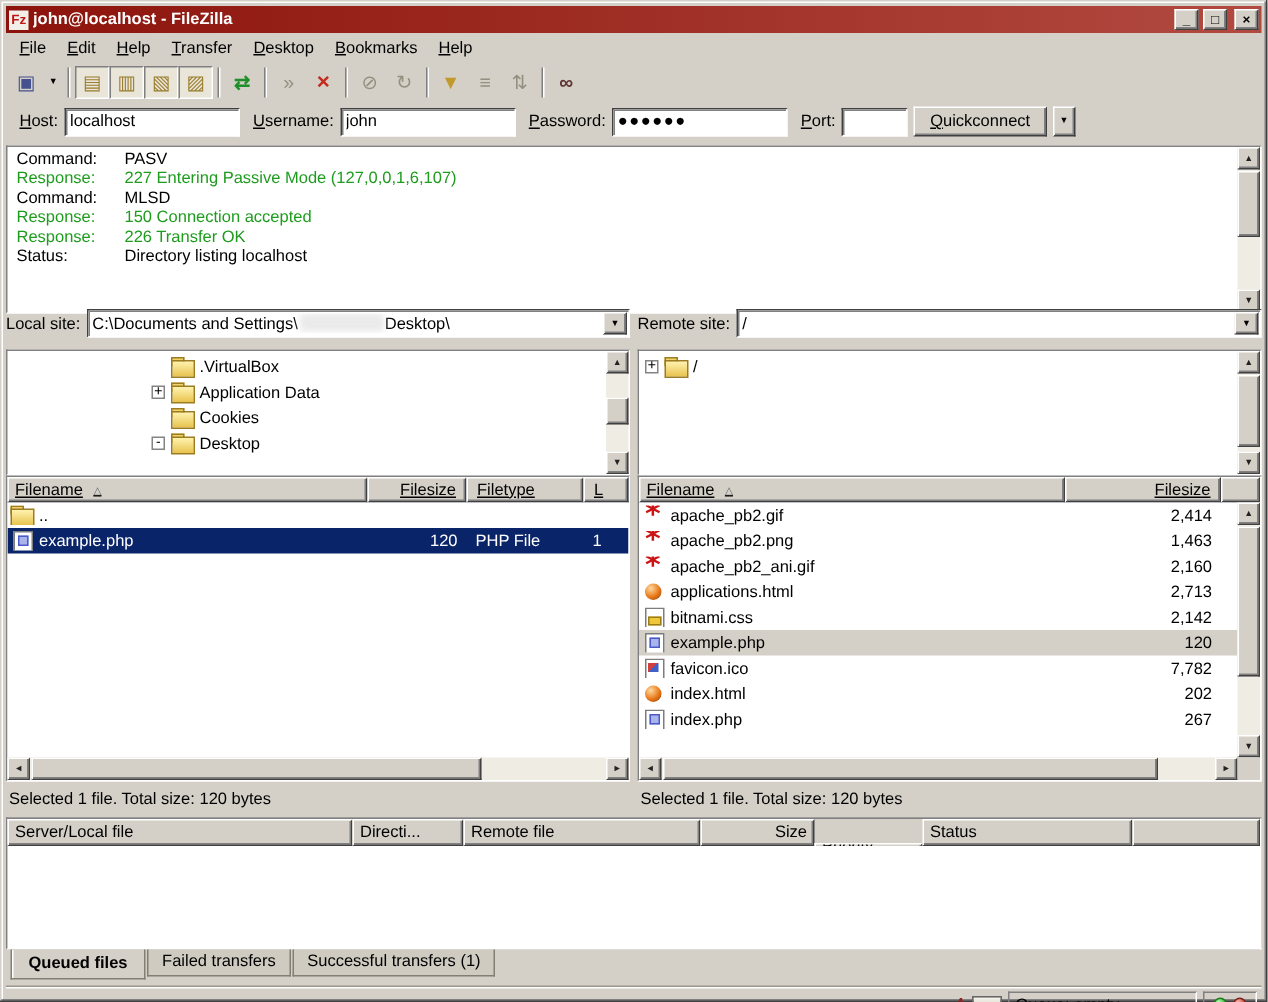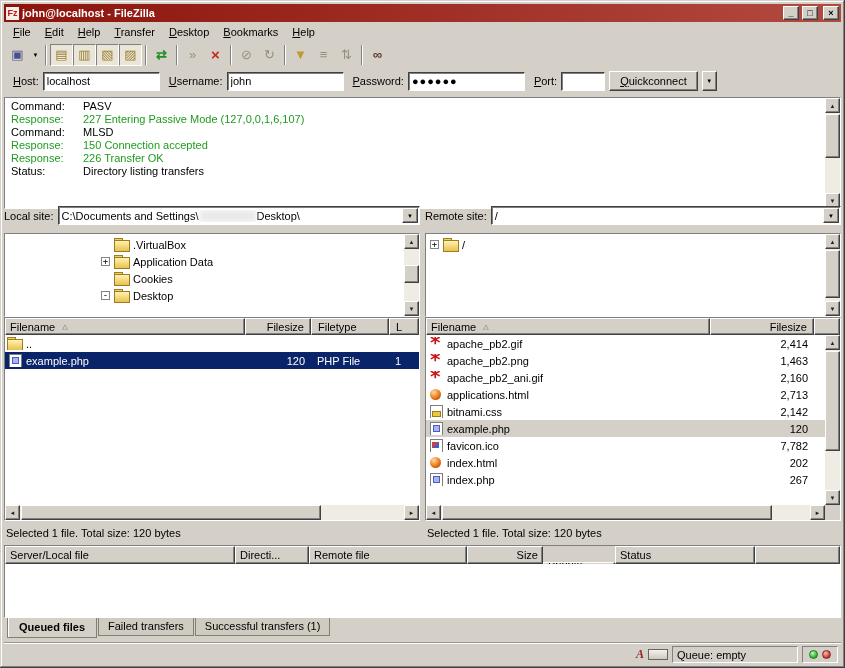--- a/index.html
+++ b/index.html
@@ -90,21 +90,21 @@
   .expander { width: 9px; height: 9px; flex: none; border: 1px solid #848484; background: #fff;
     font: 9px/7px "DejaVu Sans Mono", monospace; text-align: center; margin-right: 4px; }
   .expander.hiddenbox { visibility: hidden; }
   .ico-folder { width: 15px; height: 13px; position: relative; flex: none; margin-right: 4px; }
   .ico-folder::before { content: ""; position: absolute; left: 0; top: 0; width: 7px; height: 4px; background: #efd268; border: 1px solid #9c7c22; }
   .ico-folder::after { content: ""; position: absolute; left: 0; top: 2px; width: 14px; height: 10px;
     background: linear-gradient(#fff3b0, #e8c24e); border: 1px solid #9c7c22; }
   
   .lists { height: 225px; flex: none; display: flex; }
   .listwrap { height: 204px; flex: none; background: #fff; display: flex; flex-direction: column; }
-  .lheader { height: 17px; flex: none; display: flex; background: #3b82f6; }
+  .lheader { height: 17px; flex: none; display: flex; background: #3b82f6; text-decoration: underline; }
   .hcol { padding: 1px 4px; display: flex; align-items: center; overflow: hidden; white-space: nowrap; }
   .hcol.right { justify-content: flex-end; }
   .sort { font-size: 7px; color: #6a6a6a; margin-left: 7px; }
   .lbody { flex: 1; display: flex; overflow: hidden; background: #fff; }
   .rows { flex: 1; overflow: hidden; }
   .frow { height: 17px; display: flex; align-items: center; white-space: nowrap; }
   .frow.sel { background: #0a246a; color: #fff; }
   .frow.sel-inactive { background: #d4d0c8; }
   .c-name { display: flex; align-items: center; padding-left: 2px; overflow: hidden; }
   .lc-name { width: 240px; } .lc-size { width: 66px; text-align: right; padding-right: 6px; }
@@ -115,21 +115,21 @@
   
   .fi { display: inline-block; width: 14px; height: 13px; position: relative; flex: none; margin: 0 4px 0 1px; }
   .fi-doc::before { content: ""; position: absolute; left: 1px; top: 0; width: 11px; height: 13px; background: #fff; border: 1px solid #7d7d7d; }
   .fi-php::after { content: ""; position: absolute; left: 4px; top: 3px; width: 5px; height: 5px; border: 1px solid #4a5ac8; background: #aab4ec; }
   .fi-css::after { content: ""; position: absolute; left: 3px; top: 6px; width: 7px; height: 4px; background: #f0c63a; border: 1px solid #9a7d1a; }
   .fi-ico::after { content: ""; position: absolute; left: 3px; top: 3px; width: 7px; height: 6px; background: linear-gradient(135deg, #d04040 50%, #4060c8 50%); }
   .fi-ball::before { content: ""; position: absolute; left: 1px; top: 1px; width: 11px; height: 11px; border-radius: 50%;
     background: radial-gradient(circle at 35% 30%, #ffd9a0, #e87818 55%, #8c3808); }
   .fi-img::before { content: "*"; position: absolute; left: 1px; top: -3px; font: bold 20px/16px "DejaVu Sans", sans-serif; color: #cc1414; }
   
-  .queuewrap { margin-top: 3px; height: 73px; flex: none; background: #a3a3a3; display: flex; flex-direction: column; }
+  .queuewrap { margin-top: 3px; height: 88px; flex: none; background: #a3a3a3; display: flex; flex-direction: column; }
   .qheader { height: 18px; flex: none; display: flex; background: #d4d0c8; }
   .qc0 { width: 230px; } .qc1 { width: 74px; } .qc2 { width: 158px; }
   .qc3 { width: 76px; justify-content: flex-end; } .qc4 { width: 72px; margin-top: 16px; } .qc5 { width: 140px; }
   .qbody { flex: 1; background: #fff; }
   
   .tabsrow { height: 24px; flex: none; display: flex; align-items: flex-start; padding-left: 3px; gap: 1px; }
   .tab { padding: 2px 9px 3px; background: #cfcbc1; border: 1px solid #827f74; border-top: none; }
   .tab.active { background: #d4d0c8; font-weight: bold; padding: 3px 11px 4px; box-shadow: inset 1px 0 0 #fff; }
   
   .statusbar { margin-top: auto; height: 22px; flex: none; display: flex; align-items: center; gap: 4px;
@@ -237,21 +237,21 @@
       </span>
   </div>
 
   <div class="logwrap sunken">
     <div class="loglines">
       <div class="log-line"><span class="log-prefix">Command:</span><span>PASV</span></div>
       <div class="log-line green"><span class="log-prefix">Response:</span><span>227 Entering Passive Mode (127,0,0,1,6,107)</span></div>
       <div class="log-line"><span class="log-prefix">Command:</span><span>MLSD</span></div>
       <div class="log-line green"><span class="log-prefix">Response:</span><span>150 Connection accepted</span></div>
       <div class="log-line green"><span class="log-prefix">Response:</span><span>226 Transfer OK</span></div>
-      <div class="log-line"><span class="log-prefix">Status:</span><span>Directory listing transfers</span></div>
+      <div class="log-line"><span class="log-prefix">Status:</span><span>Directory listing localhost</span></div>
     </div>
     <div class="vscroll">
       <span class="sbtn raised">▲</span>
       <span class="vtrack">
           <span class="vthumb raised" style="top:1px;height:44px;"></span>
         </span>
       <span class="sbtn raised">▼</span>
     </div>
   </div>
 

